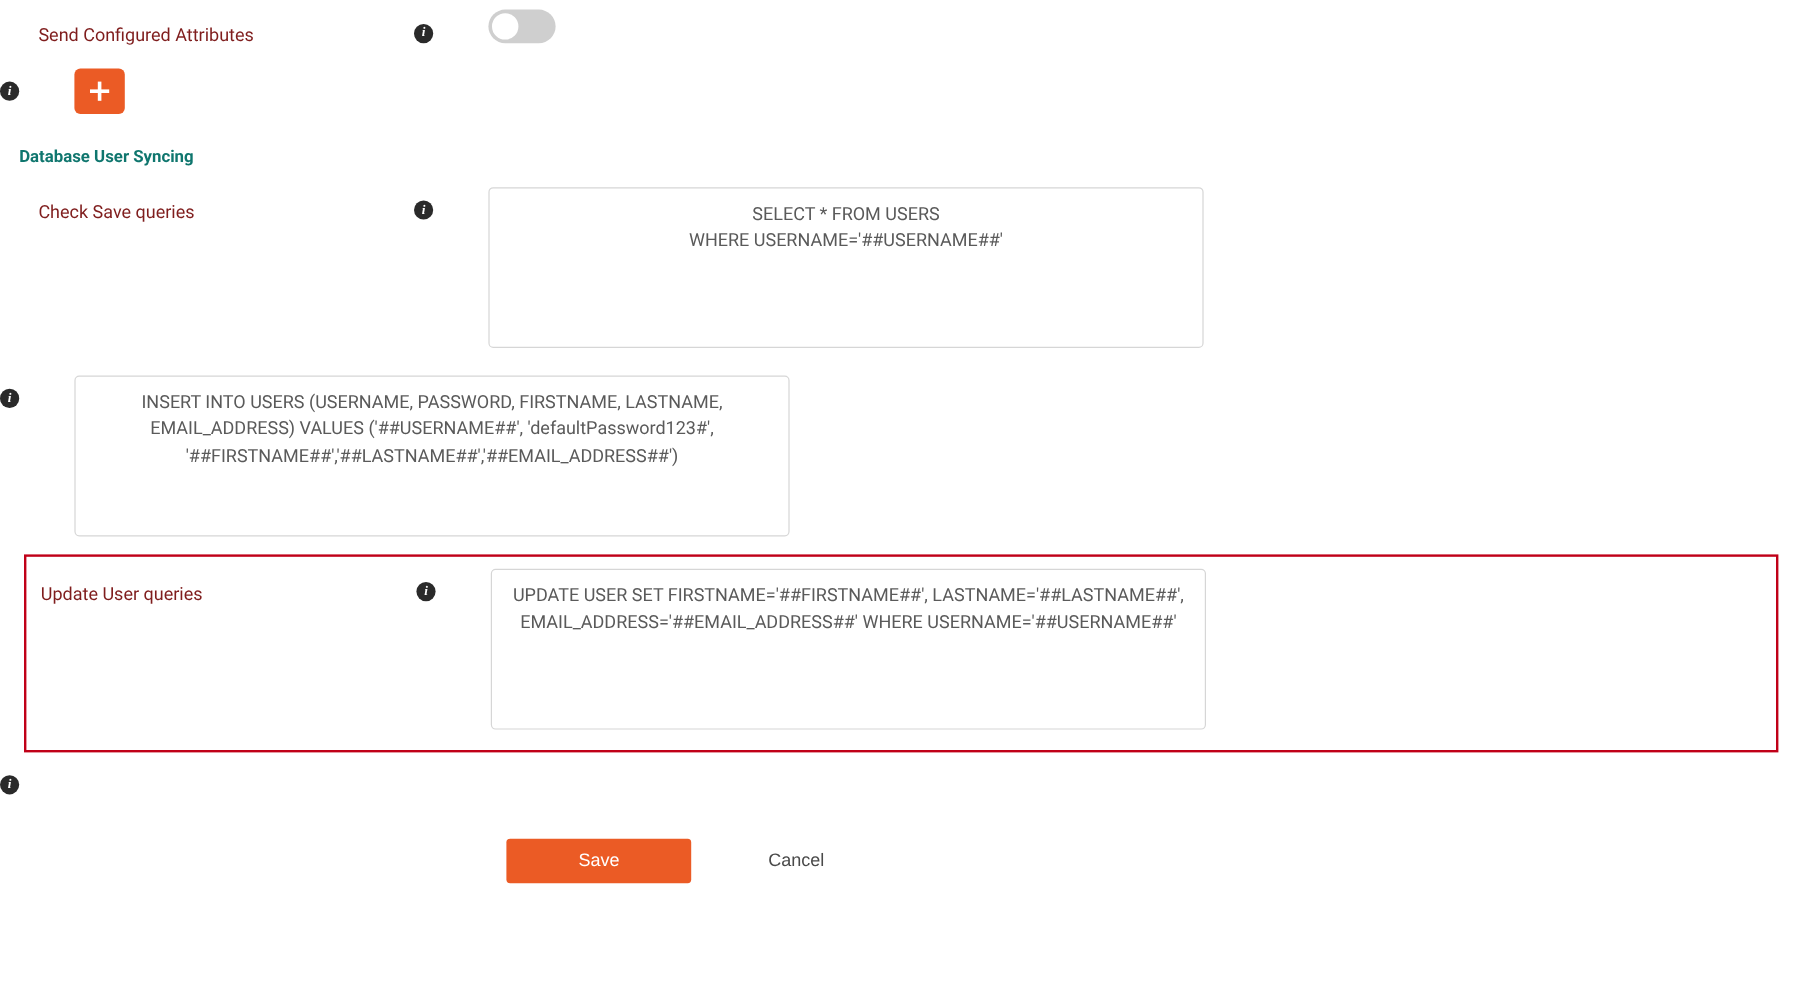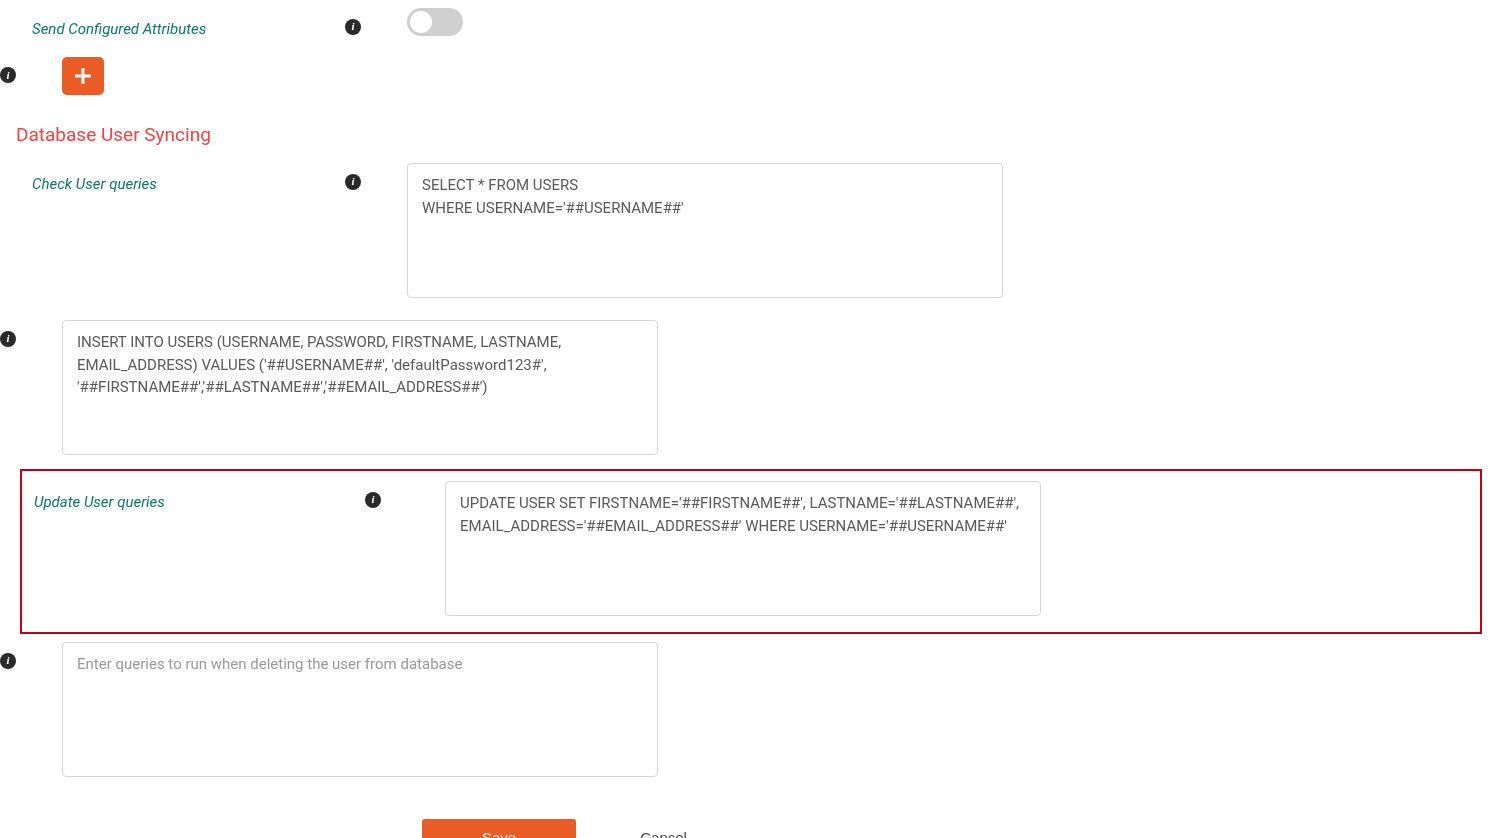--- a/index.html
+++ b/index.html
@@ -12,22 +12,21 @@
     }
     .form-row {
       display: flex;
       align-items: flex-start;
       padding: 8px 0;
     }
     .label-col {
       width: 345px;
       padding-left: 32px;
       padding-top: 10px;
-      color: #0f766e;
-      font-style: italic;
+      color: #7f1d1d;
     }
     .info-col {
       width: 30px;
       padding-top: 6px;
       text-align: left;
     }
     .info-icon {
       display: inline-flex;
       align-items: center;
       justify-content: center;
@@ -41,23 +40,23 @@
       font-size: 11px;
       font-family: Georgia, serif;
       line-height: 1;
     }
     .control-col {
       flex: 1;
       max-width: 655px;
       padding-left: 32px;
     }
     .section-heading {
-      font-weight: 400;
-      font-size: 19px;
-      color: #ef4444;
+      font-weight: 700;
+      font-size: 14px;
+      color: #0f766e;
       padding: 18px 0 6px 16px;
     }
     .toggle {
       width: 56px;
       height: 28px;
       border-radius: 14px;
       background: #cfcfcf;
       position: relative;
       cursor: pointer;
     }
@@ -118,21 +117,21 @@
       font-size: 15px;
       cursor: pointer;
     }
     .btn-link {
       background: none;
       border: none;
       color: #4a4a4a;
       font-size: 15px;
       cursor: pointer;
     }
-    textarea { outline: none; }
+    textarea { outline: none; text-align: center; }
   </style>
 </head>
 <body>
 
 <div class="form-row">
   <div class="label-col">Send Configured Attributes</div>
   <div class="info-col">
     <span class="info-icon">i</span>
   </div>
   <div class="control-col">
@@ -152,56 +151,53 @@
         <rect x="7.5" y="1" width="3" height="16" fill="#fff"></rect>
         <rect x="1" y="7.5" width="16" height="3" fill="#fff"></rect>
       </svg>
     </div>
   </div>
 </div>
 
 <div class="section-heading">Database User Syncing</div>
 
 <div class="form-row">
-  <div class="label-col">Check User queries</div>
+  <div class="label-col">Check Save queries</div>
   <div class="info-col">
     <span class="info-icon">i</span>
   </div>
   <div class="control-col">
     <textarea class="query-textarea" rows="5" style="">SELECT * FROM USERS
 WHERE USERNAME='##USERNAME##'</textarea>
   </div>
 </div>
 
 <div class="form-row">
   <div class="info-col">
     <span class="info-icon">i</span>
   </div>
   <div class="control-col">
     <textarea class="query-textarea" rows="5" style="">INSERT INTO USERS (USERNAME, PASSWORD, FIRSTNAME, LASTNAME, EMAIL_ADDRESS) VALUES ('##USERNAME##', 'defaultPassword123#', '##FIRSTNAME##','##LASTNAME##','##EMAIL_ADDRESS##')</textarea>
   </div>
 </div>
 
 <div class="highlight-box">
-  <div class="form-row" style="padding:0;gap:18px;">
+  <div class="form-row" style="padding:0;">
     <div class="label-col">Update User queries</div>
     <div class="info-col">
       <span class="info-icon">i</span>
     </div>
     <div class="control-col">
       <textarea class="query-textarea" rows="5" style="">UPDATE USER SET FIRSTNAME='##FIRSTNAME##', LASTNAME='##LASTNAME##', EMAIL_ADDRESS='##EMAIL_ADDRESS##' WHERE USERNAME='##USERNAME##'</textarea>
     </div>
   </div>
 </div>
 
 <div class="form-row">
   <div class="info-col">
     <span class="info-icon">i</span>
   </div>
-  <div class="control-col">
-    <textarea class="query-textarea" rows="5" placeholder="Enter queries to run when deleting the user from database" style=""></textarea>
-  </div>
 </div>
 
 <div class="button-row">
   <button class="btn-primary">Save</button>
   <button class="btn-link">Cancel</button>
 </div>
 
 </body></html>

